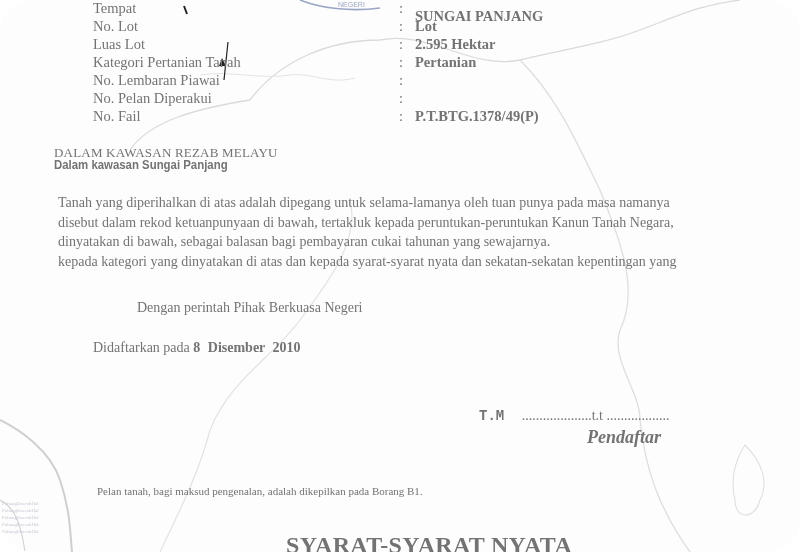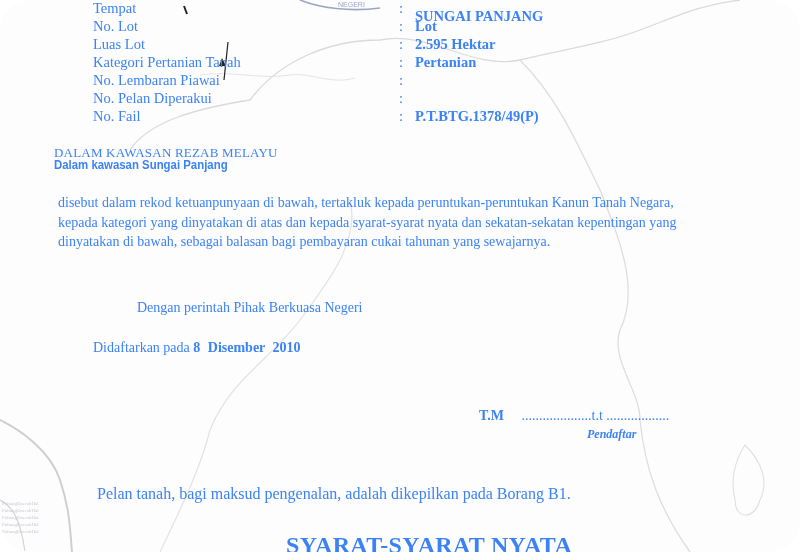--- a/index.html
+++ b/index.html
@@ -9,21 +9,21 @@
       height: 552px;
       overflow: hidden;
       background: #ffffff;
     }
     .page {
       position: relative;
       width: 800px;
       height: 552px;
       background: #fdfdfd;
       font-family: "Liberation Serif", "DejaVu Serif", serif;
-      color: #3b82f6;
+      color: #737373;
       overflow: hidden;
       border-radius: 32px;
     }
     .watermark {
       position: absolute;
       left: 0; top: 0;
       width: 800px; height: 552px;
       pointer-events: none;
     }
     .abs { position: absolute; white-space: nowrap; }
@@ -74,31 +74,31 @@
     }
     .registered .date {
       font-weight: bold;
       margin-left: 0;
       word-spacing: 4px;
     }
     .tm {
       left: 479px; top: 408px;
       font-size: 14px;
     }
-    .tm .tm-label { font-weight: bold; margin-right: 14px; }
+    .tm .tm-label { font-weight: bold; margin-right: 14px; font-family: Liberation Mono, monospace; }
     .registrar {
       left: 587px; top: 427px;
-      font-size: 12px;
+      font-size: 18px;
       font-weight: bold;
       font-style: italic;
       font-family: Liberation Serif, serif;
     }
     .plan-note {
       left: 97px; top: 485px;
-      font-size: 16px;
+      font-size: 11px;
     }
     .section-heading {
       left: 286px; top: 532px;
       font-size: 24px;
       font-weight: bold;
       letter-spacing: 0.3px;
     }
   </style>
 </head>
 <body>
@@ -158,23 +158,24 @@
 
     <div class="abs field-label" style="top:108px">No. Fail</div>
     <div class="abs field-colon" style="top:108px">:</div>
     <div class="abs field-value" style="top:108px">P.T.BTG.1378/49(P)</div>
   </div>
 
   <div class="abs area-title">DALAM KAWASAN REZAB MELAYU</div>
   <div class="abs area-sub">Dalam kawasan Sungai Panjang</div>
 
   <div class="abs para">
+    <span>Tanah yang diperihalkan di atas adalah dipegang untuk selama-lamanya oleh tuan punya pada masa namanya</span>
     <span>disebut dalam rekod ketuanpunyaan di bawah, tertakluk kepada peruntukan-peruntukan Kanun Tanah Negara,</span>
+    <span>dinyatakan di bawah, sebagai balasan bagi pembayaran cukai tahunan yang sewajarnya.</span>
     <span>kepada kategori yang dinyatakan di atas dan kepada syarat-syarat nyata dan sekatan-sekatan kepentingan yang</span>
-    <span>dinyatakan di bawah, sebagai balasan bagi pembayaran cukai tahunan yang sewajarnya.</span>
   </div>
 
   <div class="abs authority">Dengan perintah Pihak Berkuasa Negeri</div>
 
   <div class="abs registered">
     <span>Didaftarkan pada</span>
     <span class="date">8 Disember 2010</span>
   </div>
 
   <div class="abs tm">

